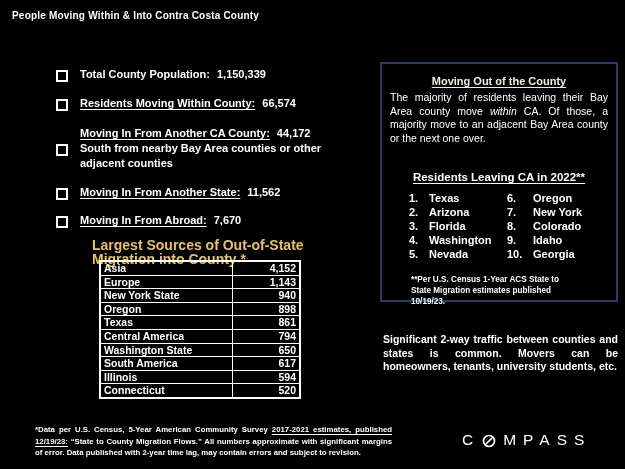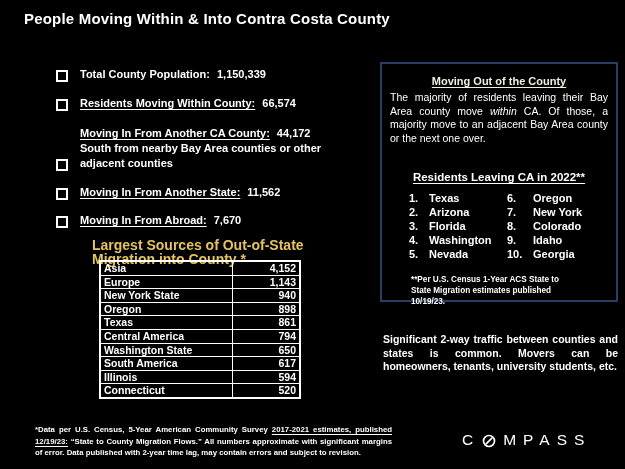--- a/index.html
+++ b/index.html
@@ -1,22 +1,22 @@
 <!DOCTYPE html>
 <html><head>
 <meta charset="utf-8">
 <style>
   html,body{margin:0;padding:0;background:#000;}
   .slide{position:relative;width:625px;height:469px;background:#000;overflow:hidden;
          font-family:"Liberation Sans",sans-serif;color:#fff;}
   
-  .title{position:absolute;left:24px;top:10px;font-size:15px;font-weight:bold;letter-spacing:.2px;}
+  .title{position:absolute;left:12px;top:10px;font-size:10px;font-weight:bold;letter-spacing:.2px;}
   .subtitle{position:absolute;left:24px;top:32px;font-size:12px;font-weight:bold;}
   
-  .bullet{position:absolute;left:56px;display:flex;align-items:flex-end;width:300px;}
+  .bullet{position:absolute;left:56px;display:flex;align-items:center;width:300px;}
   .sq{flex:0 0 auto;width:8px;height:8px;border:2px solid #fff;margin-top:2px;background:#000;}
   .btext{margin-left:12px;font-size:11px;font-weight:bold;line-height:15px;width:262px;}
   .ul{text-decoration:underline;text-underline-offset:2px;}
   .bval{margin-left:7px;}
   
   .gold-head{position:absolute;left:92px;top:238px;width:216px;
              font-size:14px;font-weight:bold;line-height:14px;color:#e5c45c;}
   
   .mig-table{position:absolute;left:99px;top:260px;border-collapse:collapse;width:202px;
              font-size:10.5px;font-weight:bold;}

